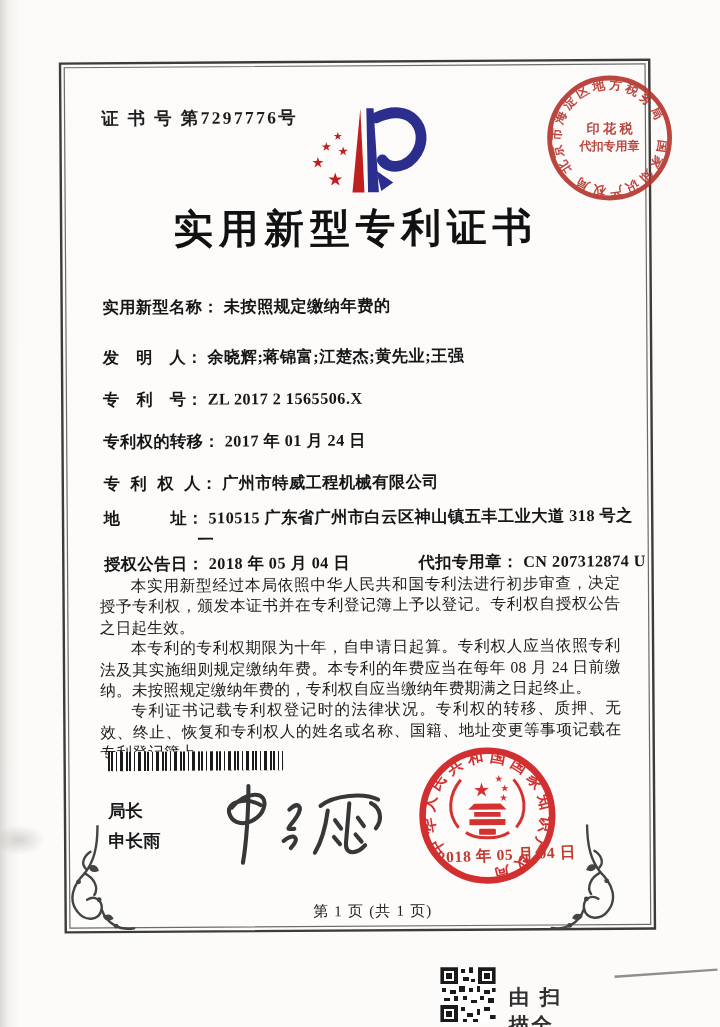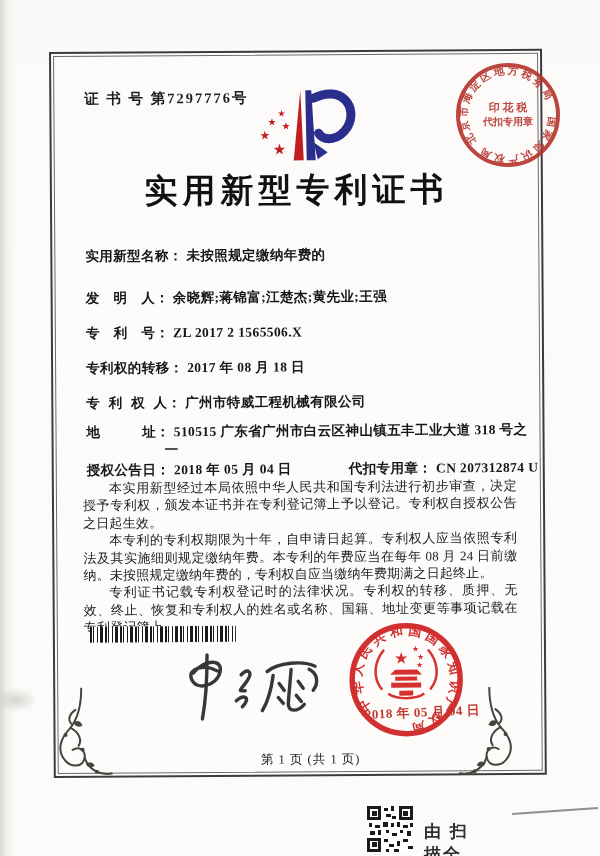--- a/index.html
+++ b/index.html
@@ -70,21 +70,21 @@
     <div class="frow" style="top:236px">
       <span class="lab">发　明　人：</span>
       <span>余晓辉;蒋锦富;江楚杰;黄先业;王强</span>
     </div>
     <div class="frow" style="top:271px">
       <span class="lab">专　利　号：</span>
       <span>ZL 2017 2 1565506.X</span>
     </div>
     <div class="frow" style="top:306px">
       <span class="lab">专利权的转移：</span>
-      <span>2017 年 08 月 18 日</span>
+      <span>2017 年 01 月 24 日</span>
     </div>
     <div class="frow" style="top:341px">
       <span class="lab">专 利 权 人：</span>
       <span>广州市特威工程机械有限公司</span>
     </div>
     <div class="frow" style="top:370px">
       <span class="lab">地　　　址：</span>
       <span>510515 广东省广州市白云区神山镇五丰工业大道 318 号之</span>
     </div>
     <div class="addr2">一</div>
@@ -98,20 +98,24 @@
     </div>
 
     <div class="paras">
       <p>本实用新型经过本局依照中华人民共和国专利法进行初步审查，决定授予专利权，颁发本证书并在专利登记簿上予以登记。专利权自授权公告之日起生效。</p>
       <p>本专利的专利权期限为十年，自申请日起算。专利权人应当依照专利法及其实施细则规定缴纳年费。本专利的年费应当在每年 08 月 24 日前缴纳。未按照规定缴纳年费的，专利权自应当缴纳年费期满之日起终止。</p>
       <p>专利证书记载专利权登记时的法律状况。专利权的转移、质押、无效、终止、恢复和专利权人的姓名或名称、国籍、地址变更等事项记载在专利登记簿上。</p>
     </div>
 
     <div class="barcode"></div>
 
+    <div class="officer">
+      <div>局长</div>
+      <div>申长雨</div>
+    </div>
 
     <svg class="signature" viewBox="0 0 160 86">
       <g fill="none" stroke="#262626" stroke-width="3.4" stroke-linecap="round" opacity=".92">
         <path d="M18,28 C30,14 48,14 45,27 C42,41 20,47 16,33 C13,23 30,19 42,26"></path>
         <path d="M32,10 C32,30 30,58 27,74"></path>
         <path d="M66,30 C73,23 78,27 72,36 C66,45 61,47 70,46"></path>
         <path d="M61,56 C69,49 76,53 67,62"></path>
         <path d="M92,27 C103,18 128,16 140,22"></path>
         <path d="M98,31 C96,45 92,58 87,66"></path>
         <path d="M116,25 L113,58 C112,69 123,67 129,60"></path>

